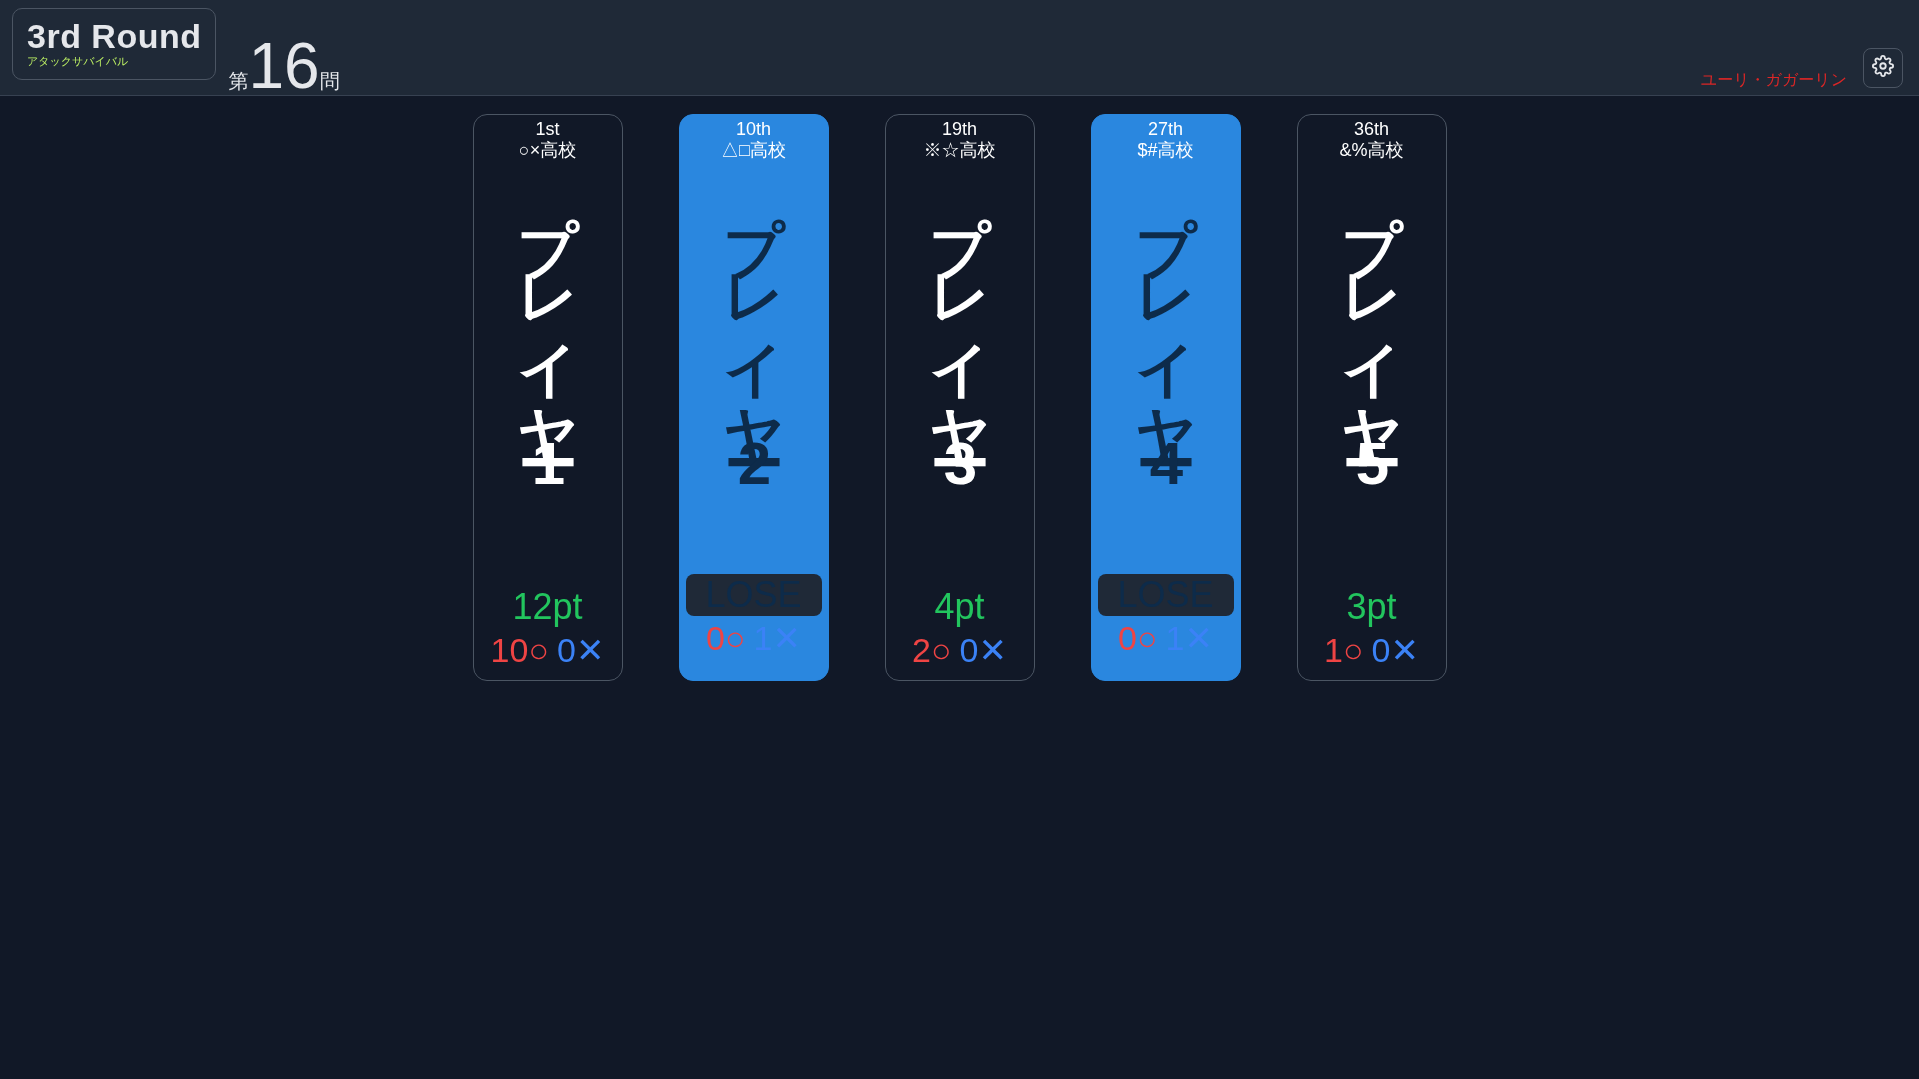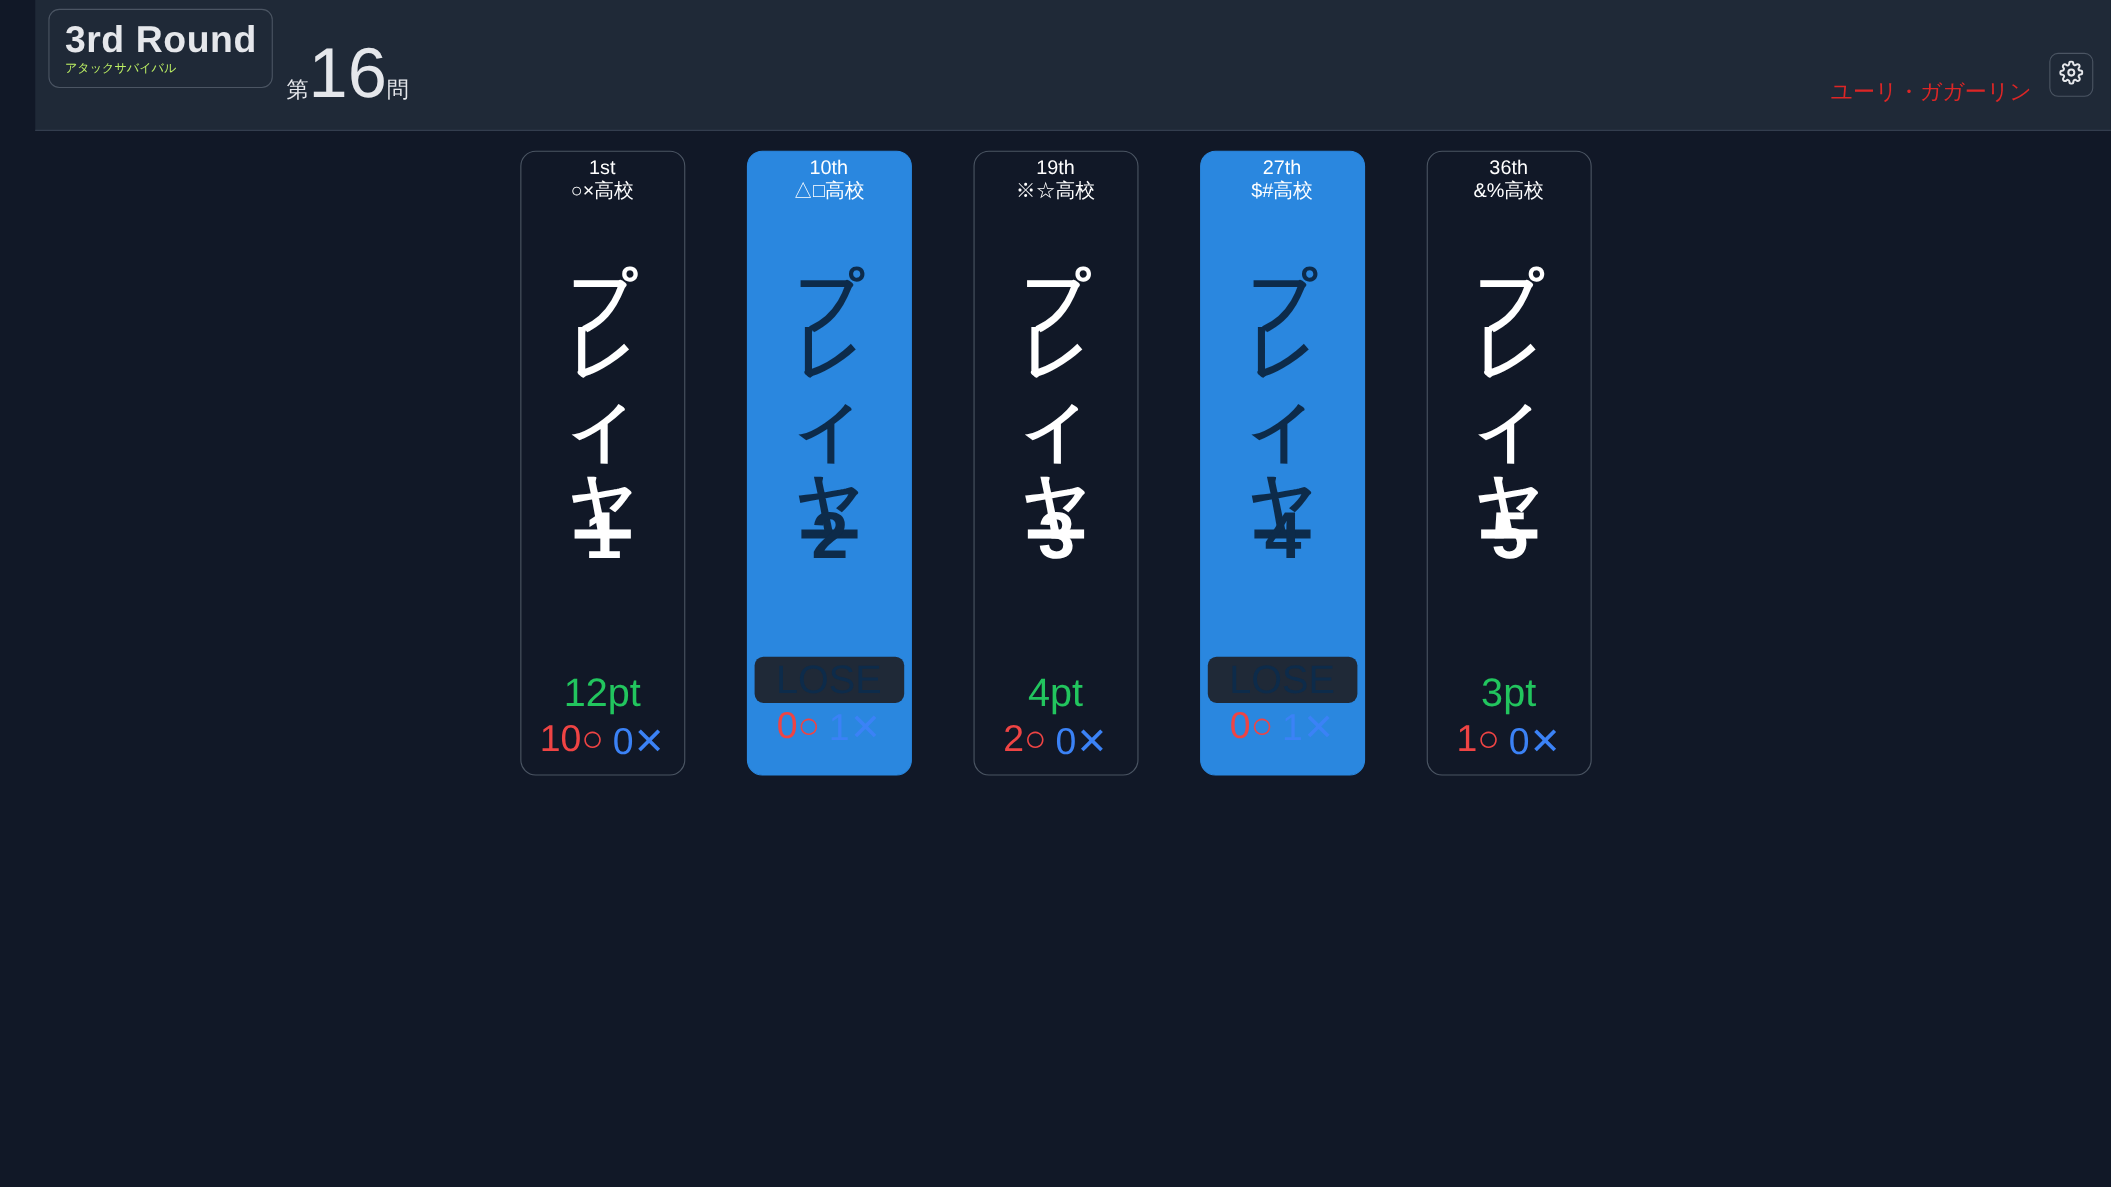--- a/index.html
+++ b/index.html
@@ -11,22 +11,21 @@
     height: 1079px;
     overflow: hidden;
   }
   .header {
     display: flex;
     align-items: flex-start;
     padding: 8px 12px;
     border-bottom: 1px solid #374151;
     background: #1f2937;
     position: relative;
-    height: 119px;
-    margin-left: 32px;
+    height: 96px;
   }
   .round-box {
     border: 1px solid #4b5563;
     border-radius: 10px;
     padding: 8px 14px 10px 14px;
     margin-right: 12px;
   }
   .round-title {
     font-size: 34px;
     font-weight: 600;
@@ -51,21 +50,21 @@
     flex: 1;
     padding-left: 20px;
     padding-top: 6px;
   }
   .question-text {
     font-size: 18px;
     color: #ffffff;
     letter-spacing: 0.5px;
   }
   .answer-text {
-    font-size: 20px;
+    font-size: 16px;
     color: #dc2626;
     margin-top: 56px;
     padding-right: 60px;
     text-align: right;
   }
   .settings-btn {
     position: absolute;
     right: 16px;
     top: 48px;
     width: 40px;
@@ -132,20 +131,21 @@
     margin: 8px 6px 0 6px;
     border-radius: 8px;
     padding: 0 4px;
   }
   .ox {
     font-size: 34px;
     font-weight: 500;
     margin-top: 2px;
     display: flex;
     justify-content: center;
+    align-items: center;
     gap: 8px;
   }
   .ox .o { color: #ef4444; }
   .ox .x { color: #3b82f6; }
 </style>
 </head>
 <body>
 
 <div class="header">
   <div class="round-box">

